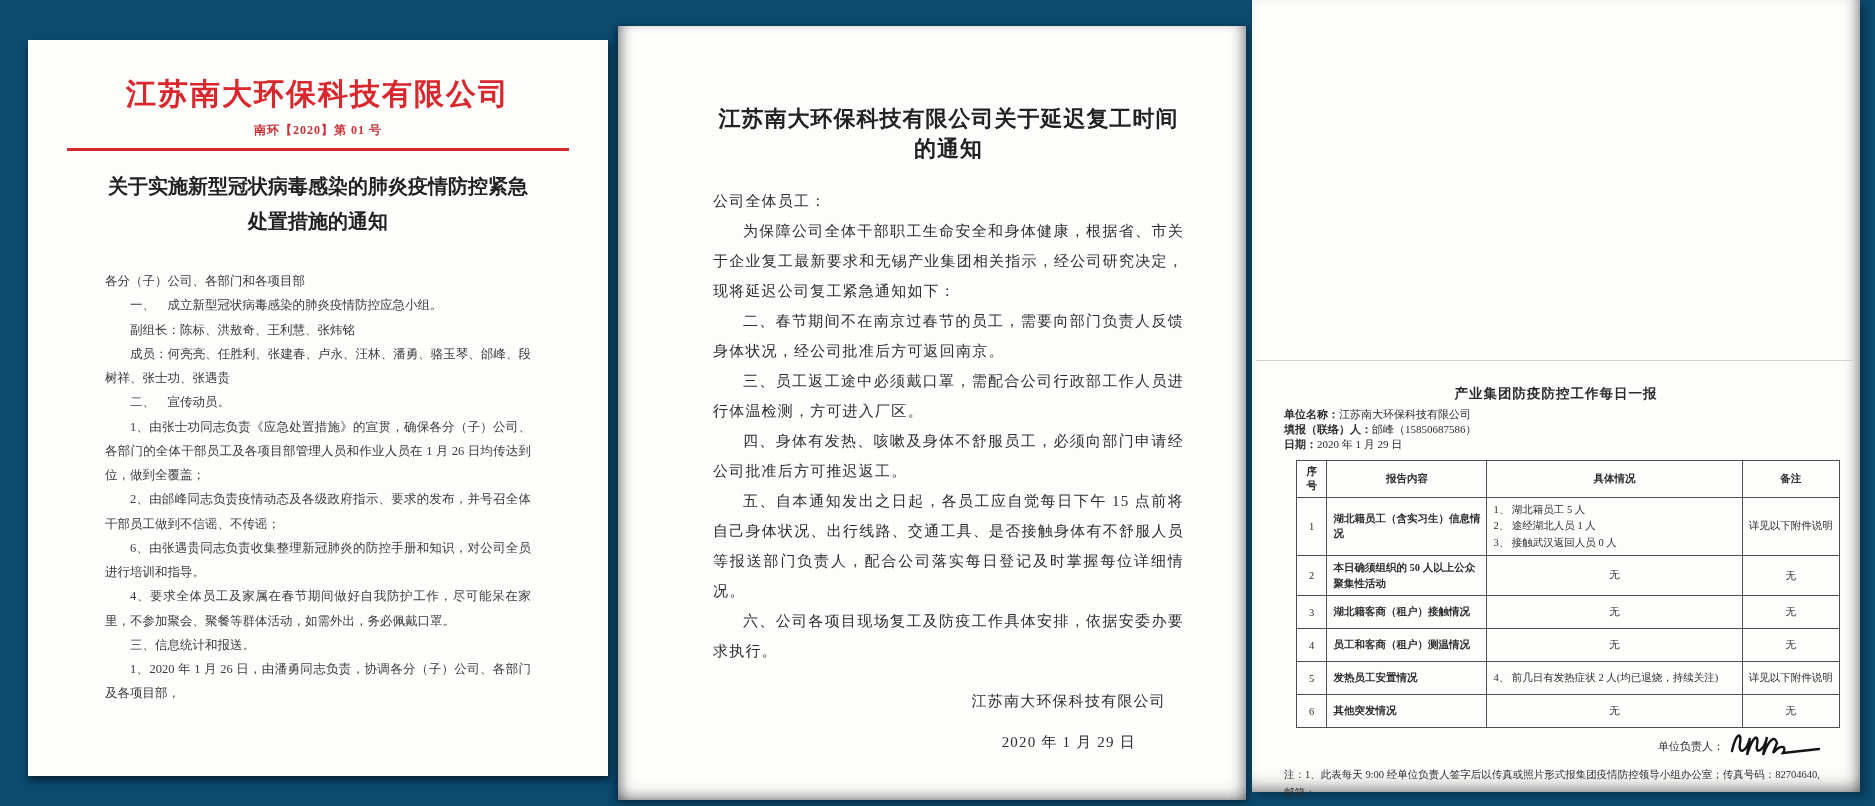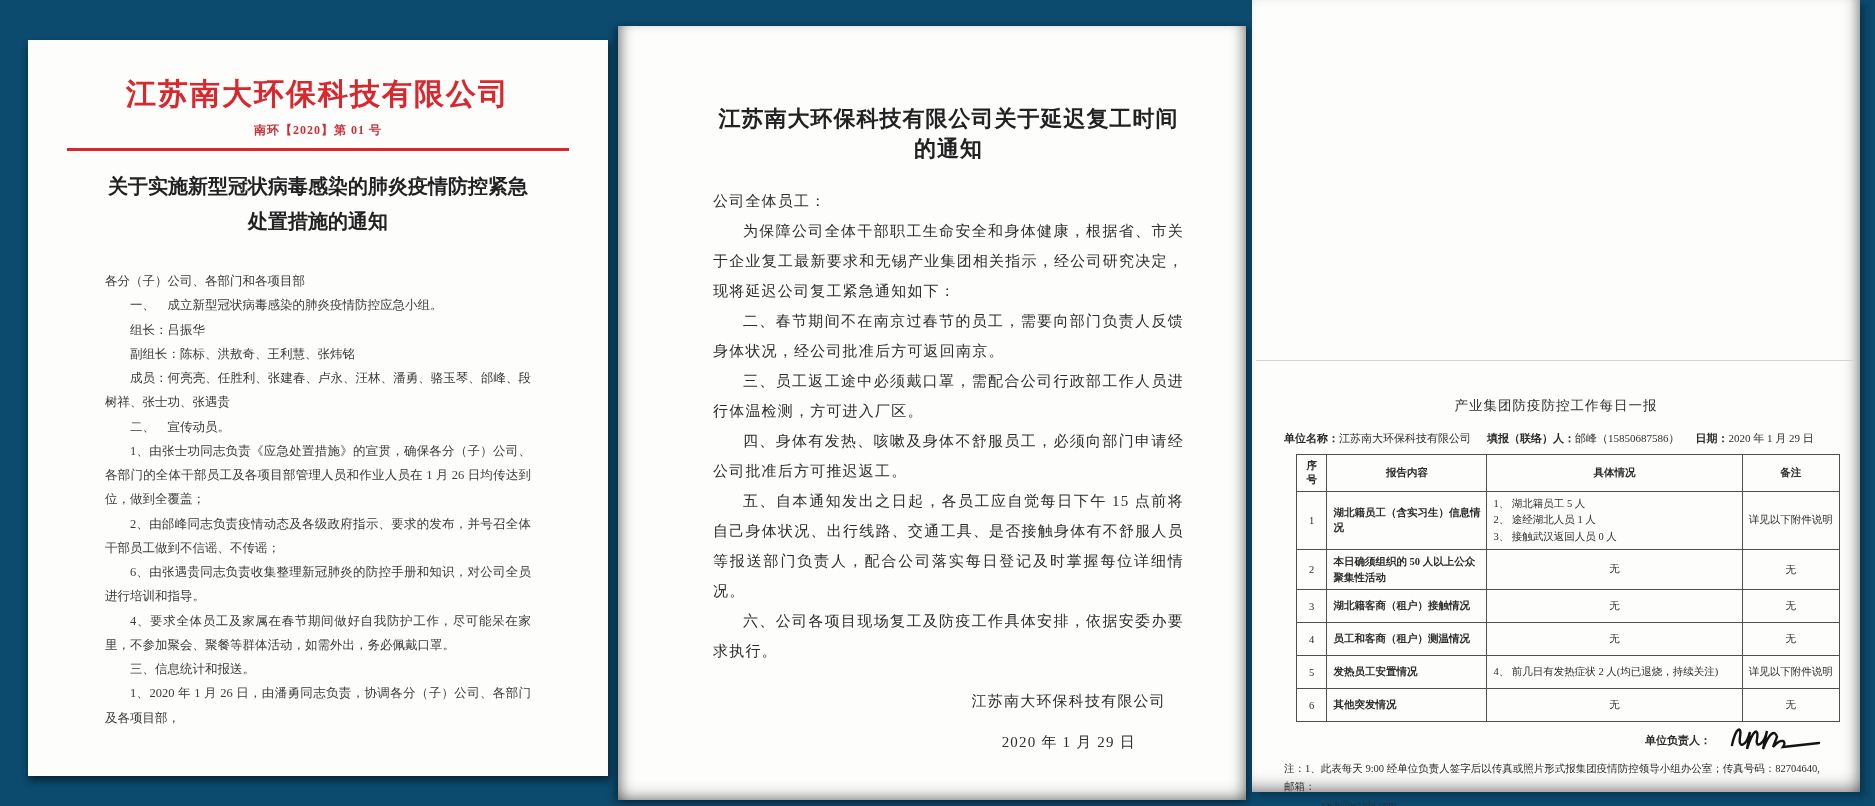--- a/index.html
+++ b/index.html
@@ -80,26 +80,26 @@
       inset -12px 0 13px -9px rgba(30,30,30,.5),
       inset 0 -15px 16px -11px rgba(30,30,30,.5);
   }
   .sheet{
     position:absolute;left:4px;right:6px;top:360px;bottom:14px;
     border-top:1px solid #d2d2d0;
     padding:20px 26px 0 28px;box-sizing:border-box;
     color:#2c2c2c;
   }
   .p3-title{
-    margin:16px;text-align:center;
-    font-size:13.5px;font-weight:normal;letter-spacing:1px;
+    margin:4px;text-align:center;
+    font-size:13.5px;font-weight:bold;letter-spacing:1px;
   }
   .p3-meta{
-    display:flex;gap:16px;align-items:baseline;
-    font-size:11px;white-space:nowrap;
+    display:flex;align-items:baseline;
+    font-size:11px;white-space:nowrap;flex-direction:column;
   }
   .p3-meta b{font-weight:bold;}
   .p3-table{
     width:100%;margin-top:8px;
     border-collapse:collapse;table-layout:fixed;
     font-size:10.5px;
     margin-left:12px;
   }
   .p3-table col.c-no{width:30px;}
   .p3-table col.c-content{width:158px;}
@@ -111,41 +111,40 @@
   }
   .p3-table th{font-weight:bold;height:18px;}
   .p3-table td.cell-content{text-align:left;font-weight:bold;line-height:1.5;}
   .p3-table td.cell-detail{white-space:pre-line;line-height:1.55;}
   .p3-table td.ta-left{text-align:left;}
   .row-tall td{height:44px;}
   .row-mid td{height:24px;}
   .p3-sign-row{
     display:flex;justify-content:flex-end;align-items:center;
     margin-top:4px;padding-right:6px;
-    font-size:11px;font-weight:bold;gap:13px;
+    font-size:11px;font-weight:normal;
   }
   .p3-signature{margin-left:2px;margin-top:-6px;}
   .p3-notes{margin-top:6px;font-size:10.5px;line-height:1.7;}
   .p3-notes .n1{padding-left:3.6em;}
   .p3-notes .n2{padding-left:1.8em;margin-top:3px;}
 </style>
 </head>
 <body>
 
 <div class="stage">
 
   <section class="page page1">
     <h1 class="p1-company">江苏南大环保科技有限公司</h1>
     <div class="p1-docno">南环【2020】第 01 号</div>
     <hr class="p1-redline">
     <h2 class="p1-title">关于实施新型冠状病毒感染的肺炎疫情防控紧急处置措施的通知</h2>
     <div class="p1-body">
       <p class="flush">各分（子）公司、各部门和各项目部</p>
       <p>一、　成立新型冠状病毒感染的肺炎疫情防控应急小组。</p>
-      <p>组长：吕振华</p>
       <p>副组长：陈标、洪敖奇、王利慧、张炜铭</p>
       <p>成员：何亮亮、任胜利、张建春、卢永、汪林、潘勇、骆玉琴、邰峰、段树祥、张士功、张遇贵</p>
       <p>二、　宣传动员。</p>
       <p>1、由张士功同志负责《应急处置措施》的宣贯，确保各分（子）公司、各部门的全体干部员工及各项目部管理人员和作业人员在 1 月 26 日均传达到位，做到全覆盖；</p>
       <p>2、由邰峰同志负责疫情动态及各级政府指示、要求的发布，并号召全体干部员工做到不信谣、不传谣；</p>
       <p>6、由张遇贵同志负责收集整理新冠肺炎的防控手册和知识，对公司全员进行培训和指导。</p>
       <p>4、要求全体员工及家属在春节期间做好自我防护工作，尽可能呆在家里，不参加聚会、聚餐等群体活动，如需外出，务必佩戴口罩。</p>
       <p>三、信息统计和报送。</p>
       <p>1、2020 年 1 月 26 日，由潘勇同志负责，协调各分（子）公司、各部门及各项目部，</p>
     </div>

